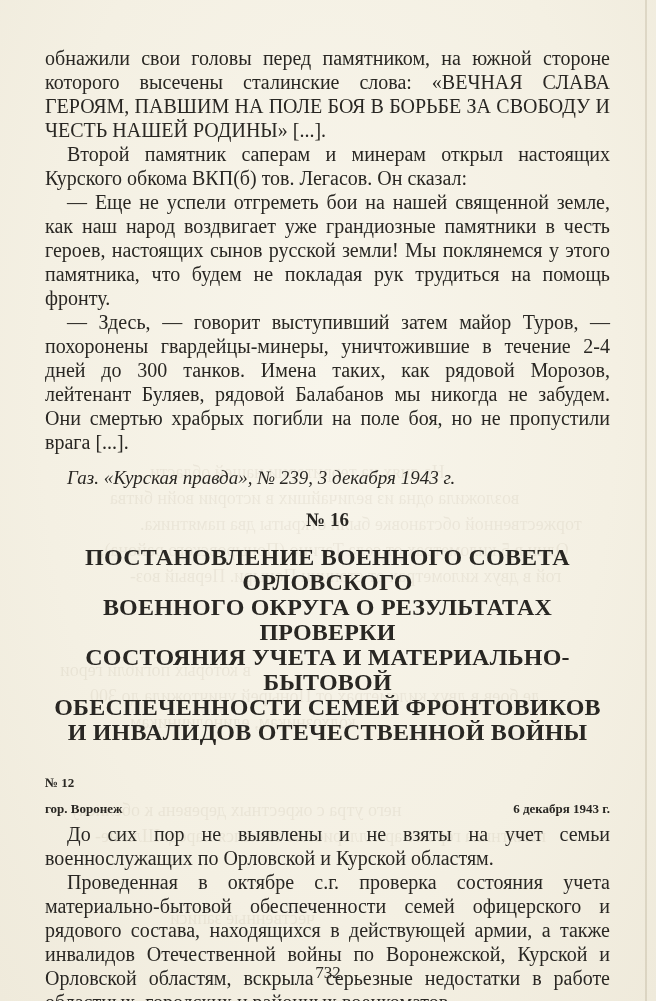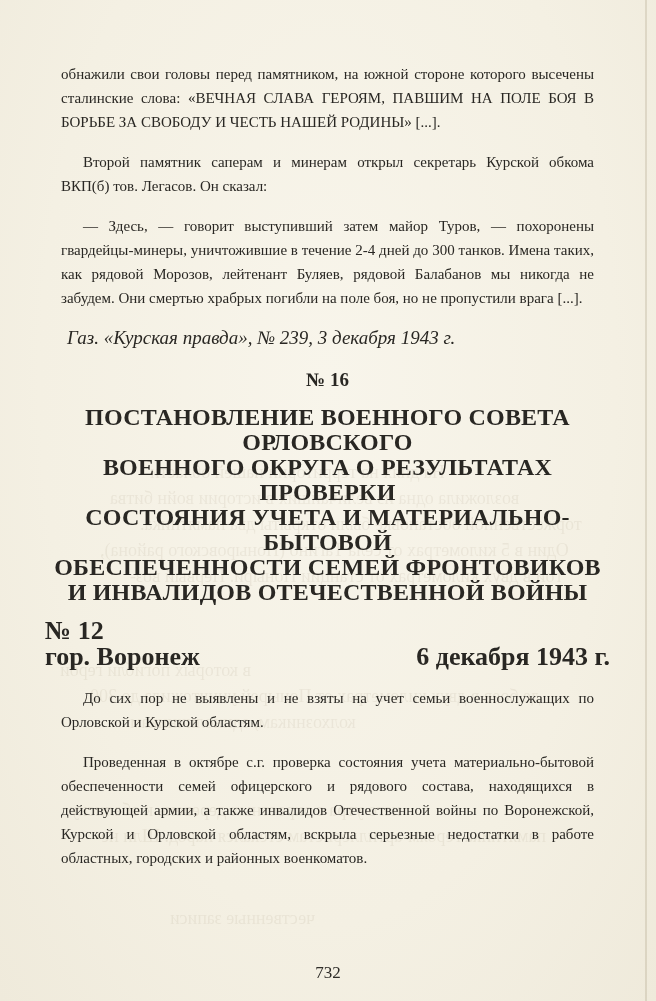--- a/index.html
+++ b/index.html
@@ -56,22 +56,22 @@
   .b8 { top: 800px;  left: 70px;  }
   .b9 { top: 826px;  left: 95px;  }
   .b10 { top: 908px; left: 170px; }
 
   .content {
     position: relative;
     padding: 46px 46px 0 45px;
     z-index: 1;
   }
   p.body {
-    margin: 16px;
-    font-size: 15px;
+    margin: 0;
+    font-size: 20px;
     line-height: 24px;
     text-align: justify;
     text-indent: 22px;
   }
   p.body.noindent { text-indent: 0; }
   p.source {
     margin: 12px 0 0 0;
     font-size: 19px;
     line-height: 24px;
     text-indent: 22px;
@@ -87,22 +87,22 @@
   h1.title {
     margin: 13px 0 0 0;
     font-size: 24px;
     line-height: 25px;
     font-weight: bold;
     text-align: center;
     white-space: pre-line;
     letter-spacing: 0.2px;
   }
   .decree-block {
-    margin-top: 13px;
-    font-size: 26px;
+    margin-top: 25px;
+    font-size: 13px;
     line-height: 26px;
     font-weight: bold;
   }
   .decree-head {
     display: flex;
     justify-content: space-between;
     align-items: baseline;
   }
   .first-after-head { margin-top: 10px; }
   .page-number {
@@ -132,22 +132,23 @@
     <span class="bleed b7">колхозникам, единоличникам</span>
     <span class="bleed b8">него утра с окрестных деревень к обелиску</span>
     <span class="bleed b9">памятника героям-артиллеристам стекался народ. Шли не-</span>
     <span class="bleed b10">чественные записи</span>
   </div>
 
   <div class="content">
 
     <p class="body noindent">обнажили свои головы перед памятником, на южной стороне которого высечены сталинские слова: «ВЕЧНАЯ СЛАВА ГЕРОЯМ, ПАВШИМ НА ПОЛЕ БОЯ В БОРЬБЕ ЗА СВОБОДУ И ЧЕСТЬ НАШЕЙ РОДИНЫ» [...].</p>
 
-    <p class="body">Второй памятник саперам и минерам открыл секретарь Курской обкома ВКП(б) тов. Легасов. Он сказал:</p>
+    <p class="body">Второй памятник саперам и минерам открыл настоящих Курского обкома ВКП(б) тов. Легасов. Он сказал:</p>
 
+    <p class="body">— Еще не успели отгреметь бои на нашей священной земле, как наш народ воздвигает уже грандиозные памятники в честь героев, настоящих сынов русской земли! Мы поклянемся у этого памятника, что будем не покладая рук трудиться на помощь фронту.</p>
 
 
     <p class="body">— Здесь, — говорит выступивший затем майор Туров, — похоронены гвардейцы-минеры, уничтожившие в течение 2-4 дней до 300 танков. Имена таких, как рядовой Морозов, лейтенант Буляев, рядовой Балабанов мы никогда не забудем. Они смертью храбрых погибли на поле боя, но не пропустили врага [...].</p>
 
     <p class="source">Газ. «Курская правда», № 239, 3 декабря 1943 г.</p>
 
     <div class="doc-num">№ 16</div>
 
     <h1 class="title">ПОСТАНОВЛЕНИЕ ВОЕННОГО СОВЕТА ОРЛОВСКОГО
 ВОЕННОГО ОКРУГА О РЕЗУЛЬТАТАХ ПРОВЕРКИ

